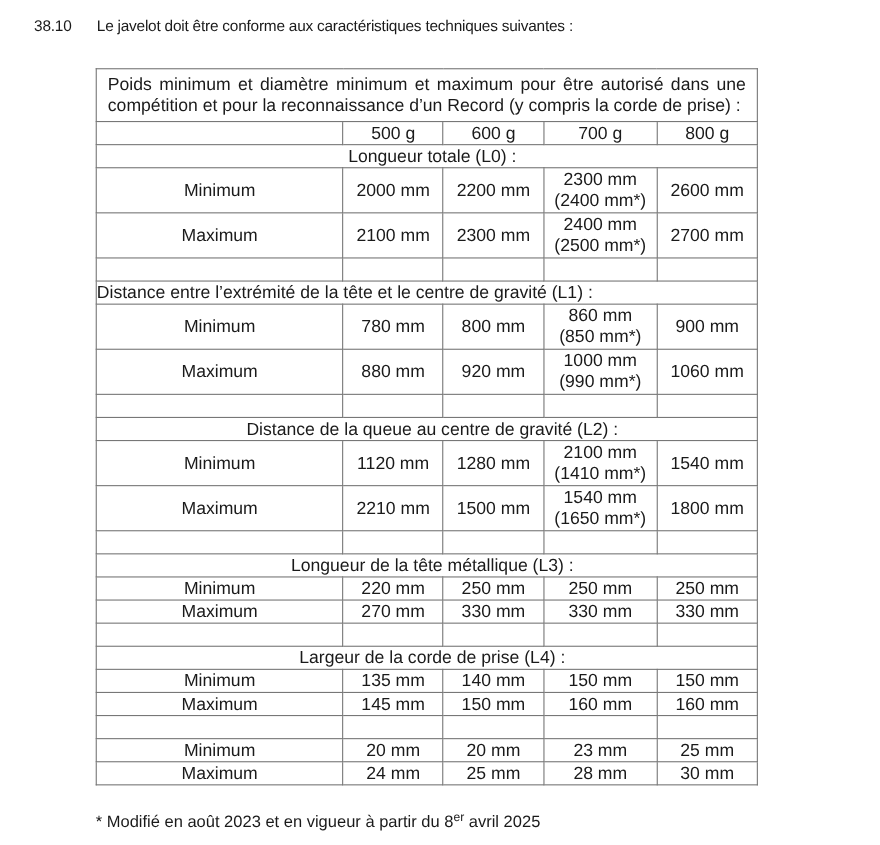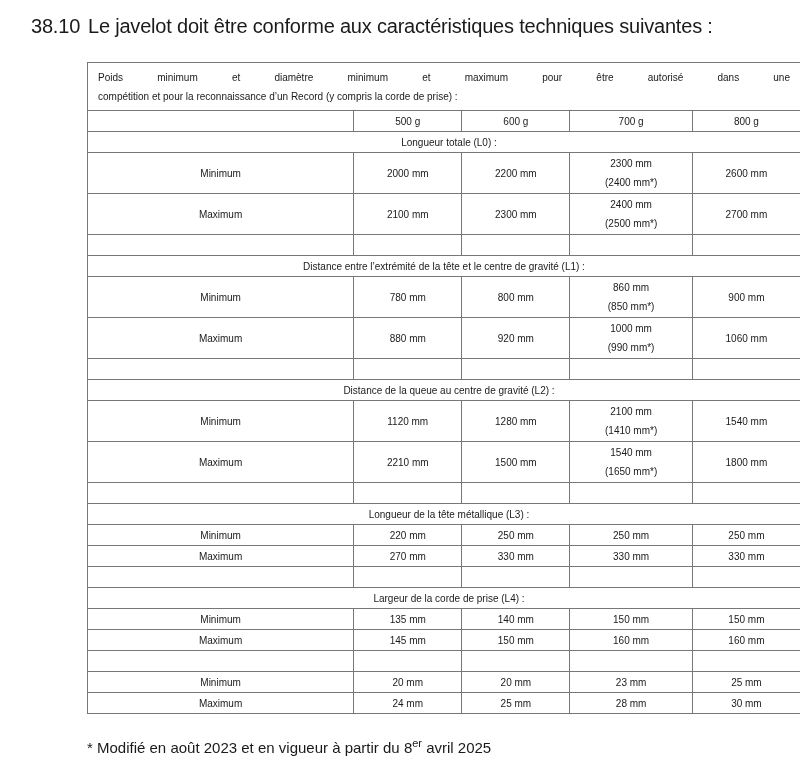--- a/index.html
+++ b/index.html
@@ -3,28 +3,28 @@
 <meta charset="utf-8">
 <style>
   html, body { margin: 0; padding: 0; background: #ffffff; }
   body {
     width: 800px; height: 768px; position: relative; overflow: hidden;
     font-family: "Liberation Sans", "DejaVu Sans", sans-serif;
     color: #1a1a1a;
   }
   .heading {
     position: absolute; left: 31px; top: 15px;
-    font-size: 20px; letter-spacing: -0.2px;
+    font-size: 14px; letter-spacing: -0.2px;
   }
   .heading .num { display: inline-block; width: 57px; }
   table.spec {
     position: absolute; left: 87px; top: 62px;
-    width: 714px;
+    width: 602px;
     border-collapse: collapse;
-    font-size: 10px;
+    font-size: 16px;
     table-layout: fixed;
   }
   table.spec td {
     border: 1px solid #777;
     padding: 0;
     text-align: center;
     vertical-align: middle;
     line-height: 19px;
   }
   .col0 { width: 224px; }
@@ -33,21 +33,21 @@
   .col3 { width: 103px; }
   .col4 { width: 91px; }
   td.intro {
     text-align: justify; text-align-last: justify;
     padding: 2px 10px 2px 10px !important;
     line-height: 21px;
     height: 43px;
   }
   td.intro span.l2 { display:block; text-align-last: left; text-align: center; }
   td.section { text-align: center; padding-left: 10px !important; height: 20px; }
-  td.section.center { text-align: center; padding-left: 0 !important; }
+  td.section.center { text-align: left; padding-left: 0 !important; }
   tr.weights td { height: 20px; }
   tr.tall td { height: 40px; }
   tr.short td { height: 20px; }
   tr.spacer td { height: 20px; }
   td .sub { display:block; }
   .footnote {
     position: absolute; left: 87px; top: 737px;
     font-size: 15px;
   }
   .footnote sup { font-size: 11px; vertical-align: 6px; }

